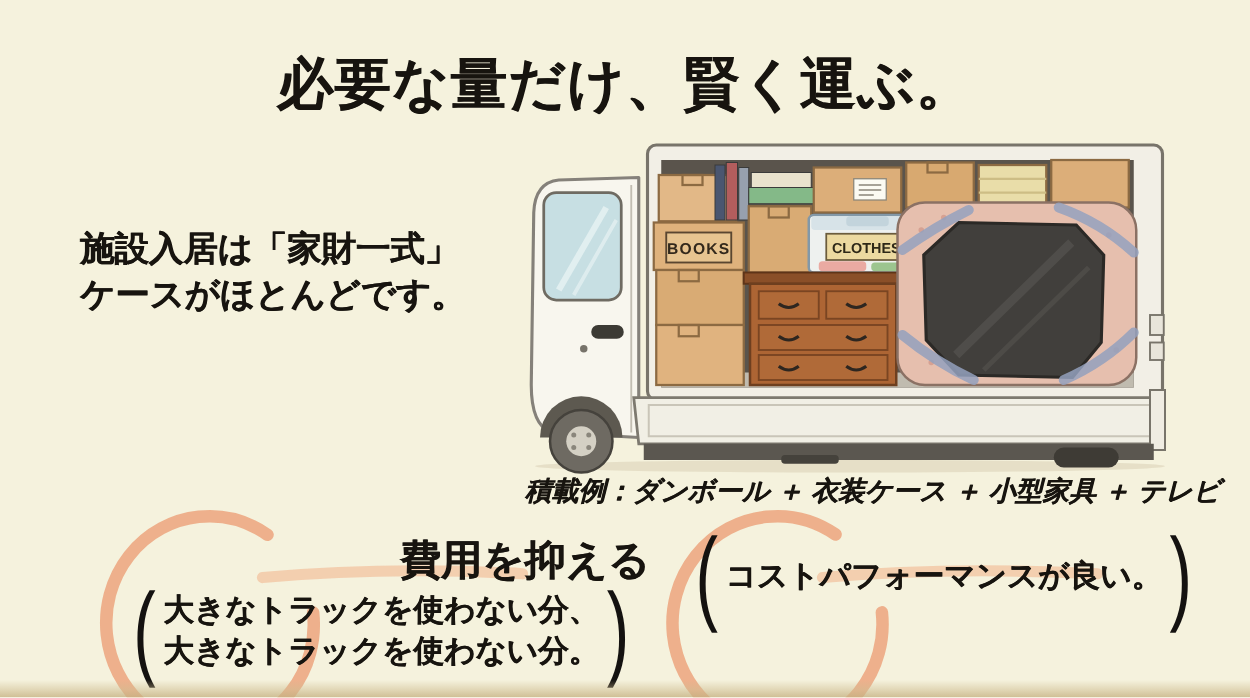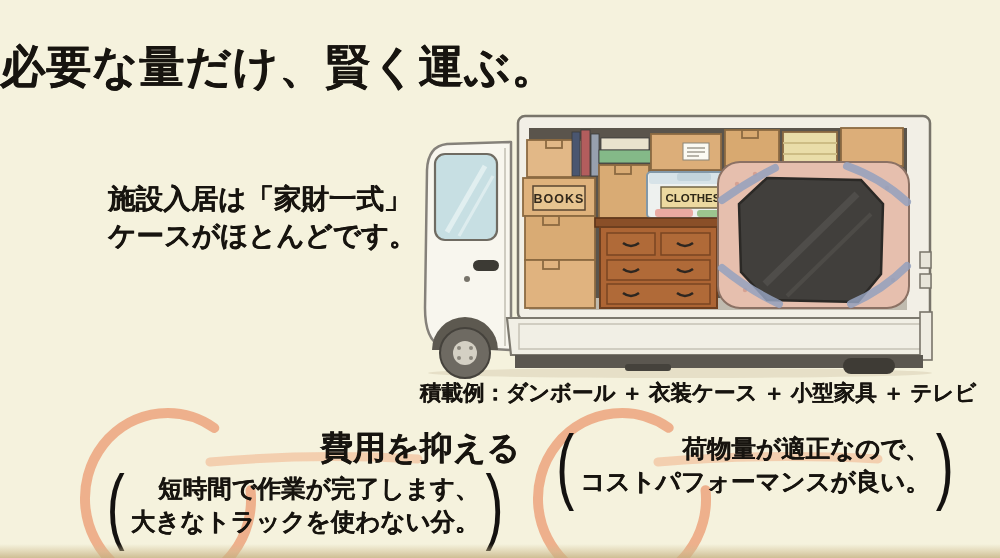--- a/index.html
+++ b/index.html
@@ -6,33 +6,33 @@
   .stage {
     position:relative; width:1000px; height:558px; overflow:hidden;
     background:#f5f2dd;
     font-family:"Liberation Sans","DejaVu Sans",sans-serif;
     color:#17140f;
   }
   .underlay { position:absolute; left:0; top:0; z-index:0; }
   .layer { position:relative; z-index:1; }
 
   .title {
-    position:absolute; top:37px; left:0; width:1000px; 
+    position:absolute; top:37px; left:0; width:1000px; text-align:center;
     font-size:45px; font-weight:900; letter-spacing:1px;
     text-shadow:0.6px 0 0 currentColor;
   }
   .intro {
     position:absolute; left:64px; top:181px;
     font-size:27.5px; font-weight:900; line-height:36.5px;
-    text-shadow:0.5px 0 0 currentColor; white-space:nowrap;margin-left:44px;
+    text-shadow:0.5px 0 0 currentColor; white-space:nowrap;
   }
   .truck-wrap { position:absolute; left:415px; top:112px; width:565px; height:268px;text-align:center; }
   .caption {
     position:absolute; left:408px; top:378px; width:580px; text-align:center;
-    font-size:21.5px; font-weight:900; text-shadow:0.4px 0 0 currentColor; white-space:nowrap;
+    font-size:21.5px; font-weight:900; text-shadow:0.4px 0 0 currentColor; white-space:nowrap;font-style:italic;
   }
   .benefit { position:absolute; top:428px; width:430px; text-align:right; }
   .benefit.b-left  { left:90px; }
   .benefit.b-right { left:540px; }
   .benefit-heading {
     font-size:33px; font-weight:900; line-height:40px;
     text-shadow:0.6px 0 0 currentColor;
   }
   .benefit-detail { display:flex; justify-content:center; align-items:center; gap:6px; margin-top:4px; }
   .paren {
@@ -202,32 +202,31 @@
       </svg>
     </div>
 
     <div class="caption">積載例：ダンボール ＋ 衣装ケース ＋ 小型家具 ＋ テレビ</div>
 
     <div class="benefit b-left">
       <div class="benefit-heading">費用を抑える</div>
       <div class="benefit-detail">
         <span class="paren">(</span>
         <span class="detail-lines">
-          <div>短時間で作業が完了します、</div>
+          <div>大きなトラックを使わない分、</div>
           <div>大きなトラックを使わない分。</div>
         </span>
         <span class="paren">)</span>
       </div>
     </div>
 
     <div class="benefit b-right">
       <div class="benefit-detail">
         <span class="paren">(</span>
         <span class="detail-lines">
-          <div>荷物量が適正なので、</div>
           <div>コストパフォーマンスが良い。</div>
         </span>
         <span class="paren">)</span>
       </div>
     </div>
 
   </div>
 
   <div class="bottom-shade"></div>
 </div>

